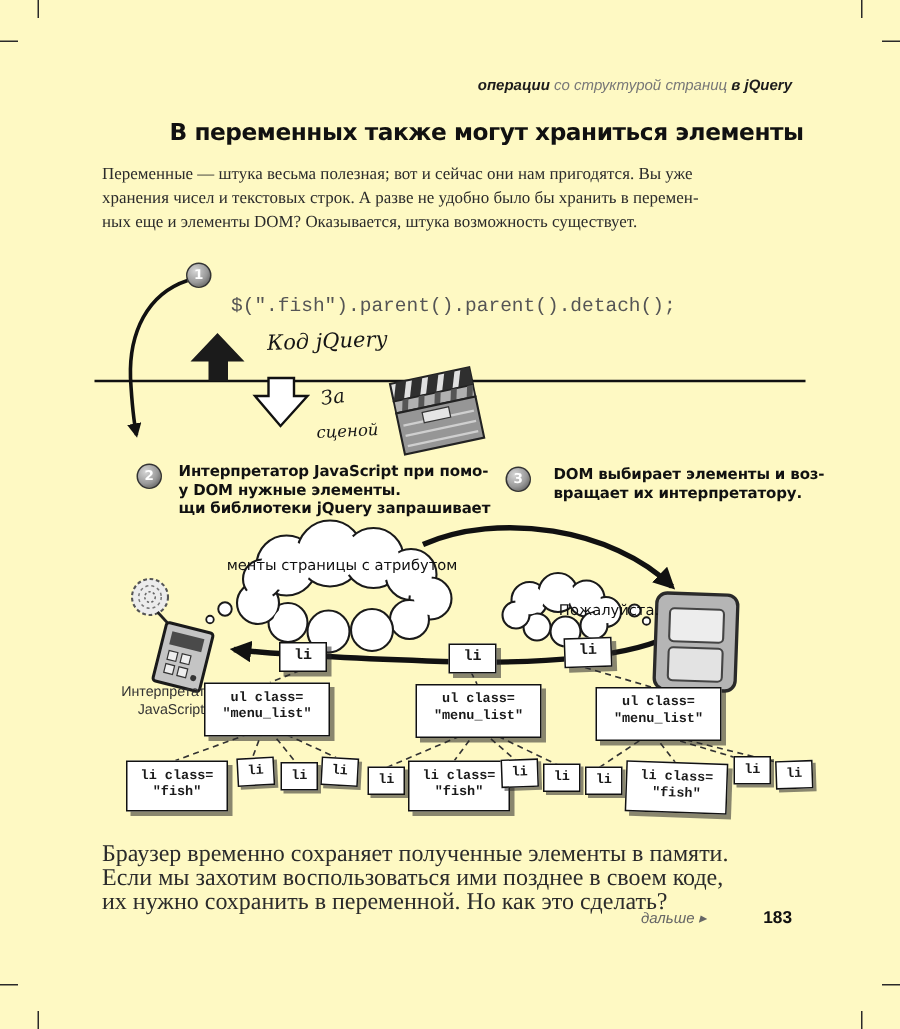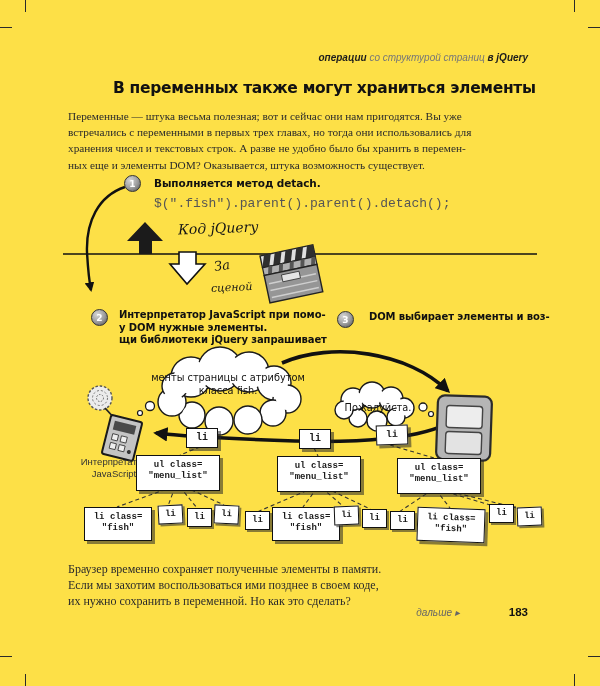--- a/index.html
+++ b/index.html
@@ -1,34 +1,34 @@
 <!DOCTYPE html>
 <html><head>
 <meta charset="utf-8">
 <style>
   html,body{margin:0;padding:0;background:#fff;}
-  .page{position:relative;width:600px;height:686px;background:#fde047;overflow:hidden;
+  .page{position:relative;width:600px;height:686px;background:#fef9c3;overflow:hidden;
         font-family:"DejaVu Sans",sans-serif;color:#1a1a1a;}
   .abs{position:absolute;}
   svg{display:block;}
 
   
   .crop{position:absolute;background:#2a2a2a;}
 
   
   .hdr{top:52px;right:72px;font-family:"Liberation Sans",sans-serif;font-style:italic;
        font-size:10px;color:#777;white-space:nowrap;}
   .hdr b{color:#1c1c1c;}
 
   
   .title{left:68px;top:79px;font-size:15.5px;font-weight:bold;letter-spacing:-0.3px;
          color:#111;white-space:nowrap;margin-left:45px;}
   .serif{font-family:"Liberation Serif",serif;color:#2b2b2b;}
   .intro{left:68px;top:108px;font-size:11.3px;line-height:16.2px;white-space:nowrap;}
-  .outro{left:68px;top:562px;font-size:12px;line-height:15.8px;white-space:nowrap;}
+  .outro{left:68px;top:562px;font-size:16px;line-height:15.8px;white-space:nowrap;}
 
   
   .stepball{width:15px;height:15px;border-radius:50%;border:1px solid #333;
             background:radial-gradient(circle at 35% 30%, #d6d6d6, #9a9a9a 55%, #4a4a4a);
             color:#fff;font-size:9px;font-weight:bold;display:flex;
             align-items:center;justify-content:center;}
   .steptext{font-size:10px;font-weight:bold;line-height:12.5px;letter-spacing:-0.1px;
             color:#111;white-space:nowrap;}
 
   .code{left:154px;top:196px;font-family:"Liberation Mono",monospace;font-size:13px;
@@ -48,21 +48,21 @@
   
   .box{background:#fff;border:1.4px solid #111;font-family:"Liberation Mono",monospace;
        font-weight:bold;color:#1a1a1a;text-align:center;
        box-shadow:3px 3px 0 rgba(40,40,40,0.55);}
   .libox{width:30px;height:18px;line-height:18px;font-size:10px;}
   .ulbox{width:82px;height:30px;font-size:9px;line-height:11px;padding-top:4px;}
   .fbox{width:66px;height:28px;font-size:9px;line-height:11px;padding-top:4px;}
   .sbox{width:23px;height:17px;line-height:17px;font-size:9px;
         box-shadow:2px 2px 0 rgba(40,40,40,0.55);}
 
-  .footer{top:606px;right:72px;display:flex;align-items:baseline;gap:13px;}
+  .footer{top:606px;right:72px;display:flex;align-items:baseline;gap:2px;}
   .next{font-family:"Liberation Sans",sans-serif;font-style:italic;font-size:10px;color:#666;}
   .pageno{font-family:"Liberation Sans",sans-serif;font-weight:bold;font-size:11.5px;color:#111;margin-left:36px;}
 </style>
 </head>
 <body>
 
 <div class="page">
 
   <svg class="abs" style="left:0;top:0;" width="600" height="686" viewBox="0 0 600 686">
     <defs>
@@ -215,50 +215,48 @@
   <div class="abs hdr">
     <b>операции</b>
     <span>со структурой страниц</span>
     <b>в jQuery</b>
   </div>
 
   <div class="abs title">В переменных также могут храниться элементы</div>
 
   <div class="abs intro serif">
     <div>Переменные — штука весьма полезная; вот и сейчас они нам пригодятся. Вы уже</div>
-    <div>встречались с переменными в первых трех главах, но тогда они использовались для</div>
     <div>хранения чисел и текстовых строк. А разве не удобно было бы хранить в перемен-</div>
     <div>ных еще и элементы DOM? Оказывается, штука возможность существует.</div>
   </div>
 
   <div class="abs stepball" style="left:124px;top:175px;">1</div>
-  <div class="abs steptext" style="left:154px;top:177px;font-size:10.5px;">Выполняется метод detach.</div>
   <div class="abs code">$(".fish").parent().parent().detach();</div>
 
   <div class="abs hand kod">Код jQuery</div>
   <div class="abs hand za">За</div>
   <div class="abs hand scen">сценой</div>
 
   <div class="abs stepball" style="left:91px;top:309px;">2</div>
   <div class="abs steptext" style="left:119px;top:309px;">
     <div>Интерпретатор JavaScript при помо-</div>
     <div>у DOM нужные элементы.</div>
     <div>щи библиотеки jQuery запрашивает</div>
   </div>
 
   <div class="abs stepball" style="left:337px;top:311px;">3</div>
   <div class="abs steptext" style="left:369px;top:311px;">
     <div>DOM выбирает элементы и воз-</div>
+    <div>вращает их интерпретатору.</div>
   </div>
 
   <div class="abs bubbletext" style="left:148px;top:371px;width:160px;">
     <div>менты страницы с атрибутом</div>
-    <div>класса fish.</div>
-  </div>
-  <div class="abs bubbletext" style="left:335px;top:401px;width:86px;">Пожалуйста.</div>
+  </div>
+  <div class="abs bubbletext" style="left:335px;top:401px;width:86px;padding-left:28px;">Пожалуйста.</div>
 
   <div class="abs ilabel" style="left:72px;top:456px;width:84px;">
     <div>Интерпретатор</div>
     <div>JavaScript</div>
   </div>
 
   <div class="abs box libox" style="left:186px;top:428px;">li</div>
   <div class="abs box libox" style="left:299px;top:429px;">li</div>
   <div class="abs box libox" style="left:376px;top:425px;transform:rotate(-2deg);">li</div>
 

